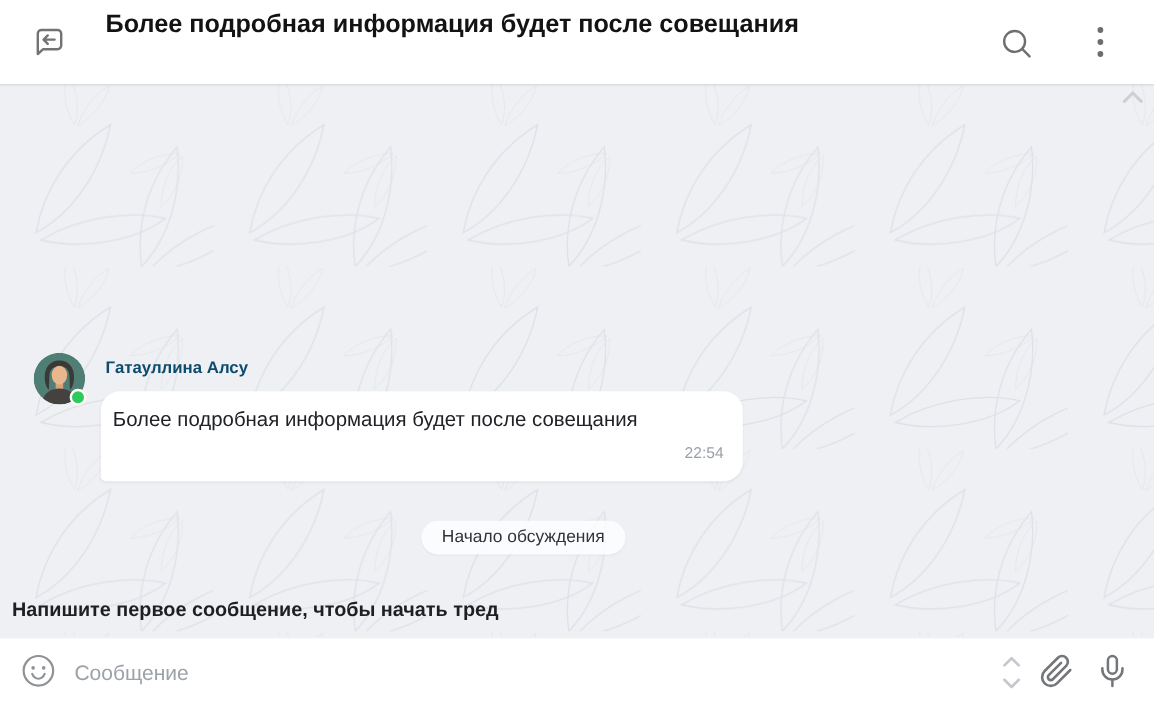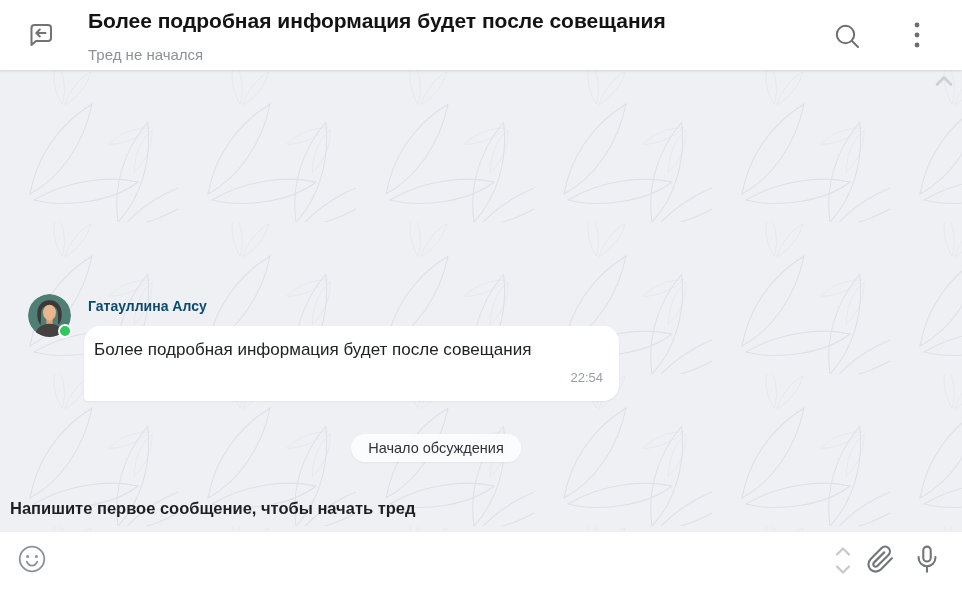--- a/index.html
+++ b/index.html
@@ -94,21 +94,20 @@
   <button class="icon-btn thread-back-btn">
     <span>
       <svg width="30" height="30" viewBox="0 0 30 30" fill="none" stroke="#737373" stroke-width="2" stroke-linejoin="round" stroke-linecap="round">
         <path d="M25,9 v10 a3,3 0 0 1 -3,3 H10 l-4.5,4 V9 a3,3 0 0 1 3,-3 h13.5 a3,3 0 0 1 3,3 z"></path>
         <path d="M19.5,14 H10.8 M13.8,10.5 L10.3,14 l3.5,3.5"></path>
       </svg>
     </span>
   </button>
   <div class="titles">
     <div class="hdr-title">Более подробная информация будет после совещания</div>
-    <div class="hdr-subtitle">Тред не начался</div>
   </div>
   <button class="icon-btn search-btn">
     <span>
       <svg width="30" height="30" viewBox="0 0 30 30" fill="none" stroke="#6f6f6f" stroke-width="2" stroke-linecap="round">
         <circle cx="13.5" cy="13.5" r="8.7"></circle>
         <line x1="20" y1="20" x2="26" y2="26"></line>
       </svg>
     </span>
   </button>
   <button class="icon-btn menu-btn">
@@ -186,20 +185,21 @@
     <span>
       <svg width="28" height="28" viewBox="0 0 28 28" fill="none" stroke="#8e9196" stroke-width="1.8" stroke-linecap="round">
         <circle cx="14" cy="14" r="12.3"></circle>
         <circle cx="9.6" cy="11.6" r="1.5" fill="#8e9196" stroke="none"></circle>
         <circle cx="18.4" cy="11.6" r="1.5" fill="#8e9196" stroke="none"></circle>
         <path d="M8.8,16.6 C10,19.4 12,20.6 14,20.6 C16,20.6 18,19.4 19.2,16.6"></path>
       </svg>
     </span>
   </button>
 
+  <input class="composer-input" type="text" placeholder="Сообщение" style="">
 
   <button class="icon-btn chev-up-btn">
     <span>
       <svg width="18" height="12" viewBox="0 0 18 12" fill="none" stroke="#c5c8cc" stroke-width="2.2" stroke-linecap="round" stroke-linejoin="round">
         <path d="M3,9.5 L9,3.5 L15,9.5"></path>
       </svg>
     </span>
   </button>
   <button class="icon-btn chev-down-btn">
     <span>

